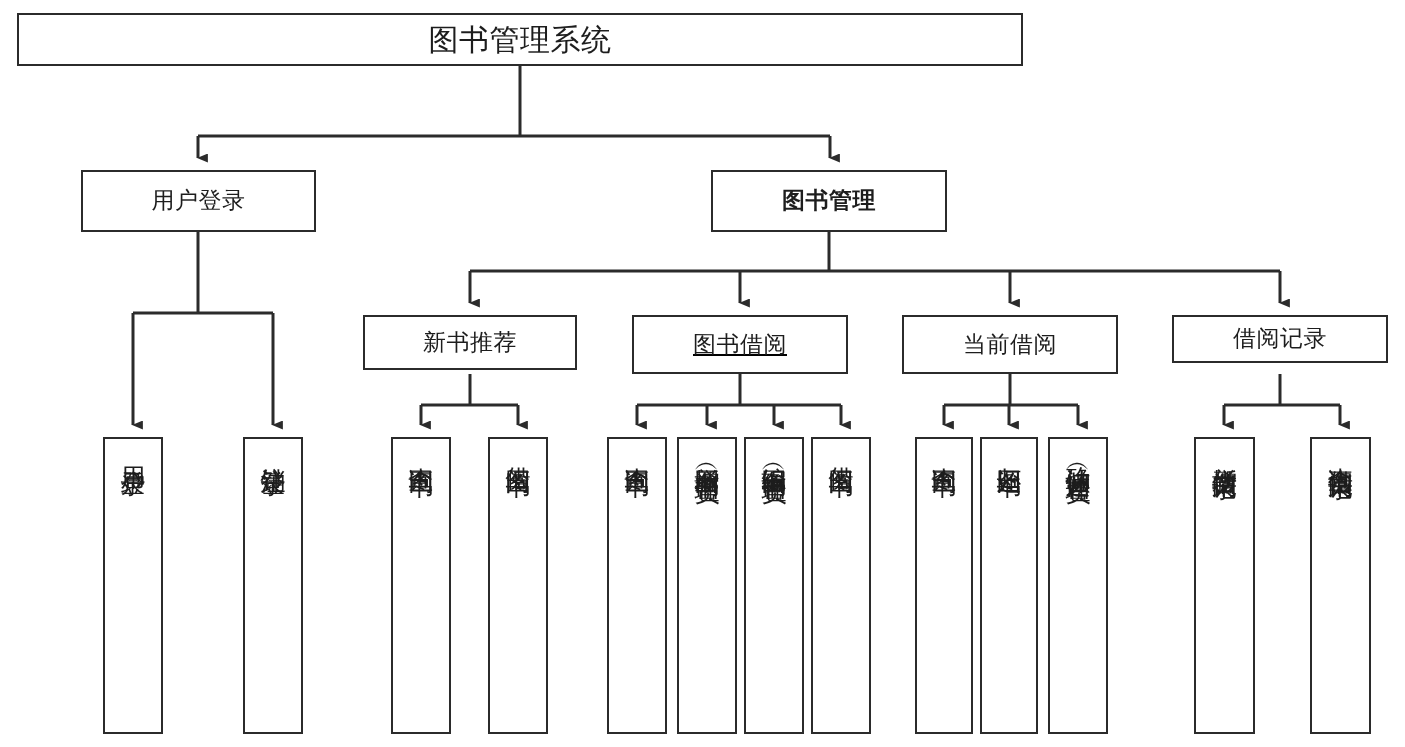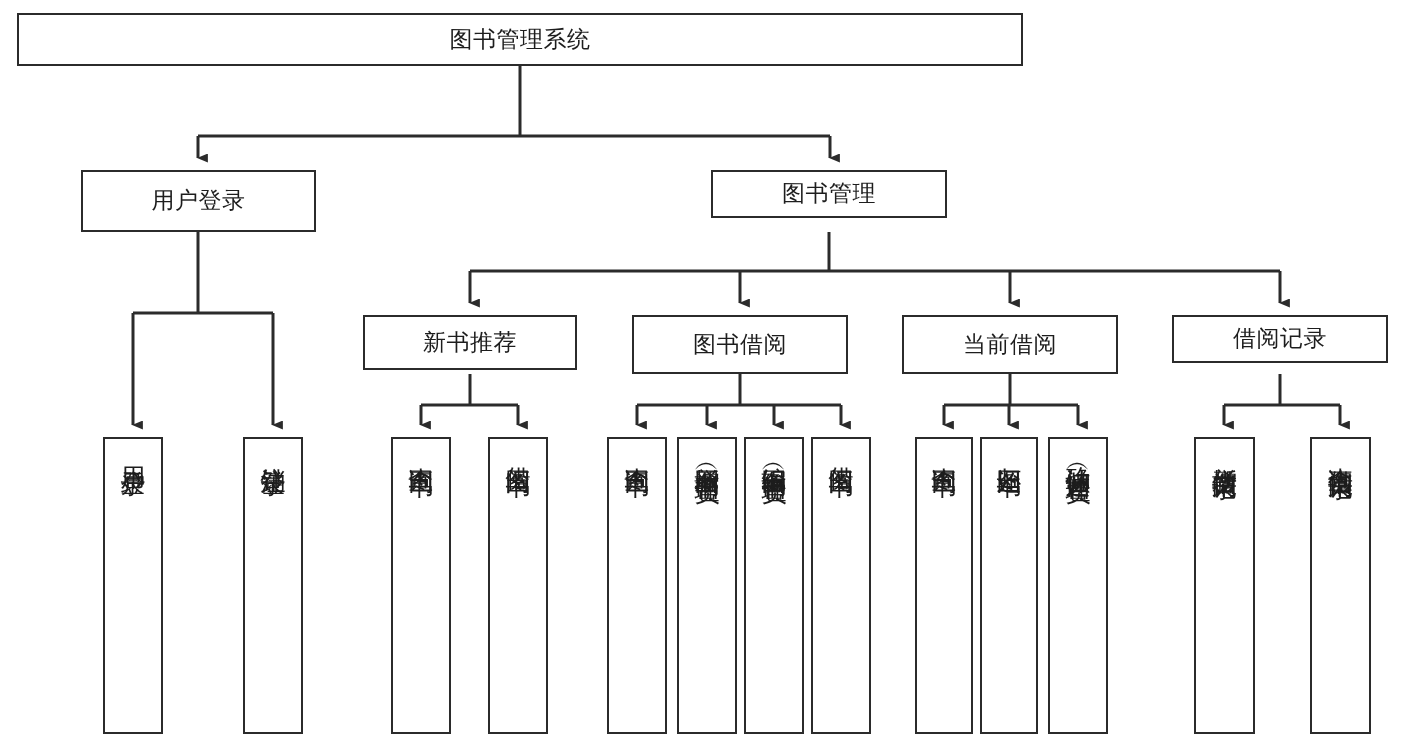--- a/index.html
+++ b/index.html
@@ -38,21 +38,21 @@
   .node .label {
     color: #1d1d1d;
     letter-spacing: 0.5px;
     line-height: 1.12;
     white-space: nowrap;
   }
   .node.horiz .label {
     font-size: 23px;
   }
   .node.root .label {
-    font-size: 23px;
+    font-size: 30px;
   }
   .node.vert {
     align-items: flex-start;
     padding-top: 8px;
   }
   .node.vert .label {
     writing-mode: vertical-rl;
     text-orientation: upright;
     font-size: 25px;
     letter-spacing: 2px;
@@ -124,27 +124,27 @@
     </g>
   </svg>
 
   <div id="nodes">
       <div class="node horiz root" style="left: 17px; top: 13px; width: 1006px; height: 53px;">
         <span class="label">图书管理系统</span>
       </div>
       <div class="node horiz" style="left: 81px; top: 170px; width: 235px; height: 62px;">
         <span class="label">用户登录</span>
       </div>
-      <div class="node horiz" style="left: 711px; top: 170px; width: 236px; height: 48px;">
+      <div class="node horiz" style="left: 711px; top: 170px; width: 236px; height: 62px; font-weight: bold;">
         <span class="label">图书管理</span>
       </div>
       <div class="node horiz" style="left: 363px; top: 315px; width: 214px; height: 55px;">
         <span class="label">新书推荐</span>
       </div>
-      <div class="node horiz" style="left: 632px; top: 315px; width: 216px; height: 59px;">
+      <div class="node horiz" style="left: 632px; top: 315px; width: 216px; height: 59px; text-decoration: underline;">
         <span class="label">图书借阅</span>
       </div>
       <div class="node horiz" style="left: 902px; top: 315px; width: 216px; height: 59px;">
         <span class="label">当前借阅</span>
       </div>
       <div class="node horiz" style="left: 1172px; top: 315px; width: 216px; height: 48px;">
         <span class="label">借阅记录</span>
       </div>
       <div class="node vert" style="left: 103px; top: 437px; width: 60px; height: 297px;">
         <span class="label">用户登录</span>

